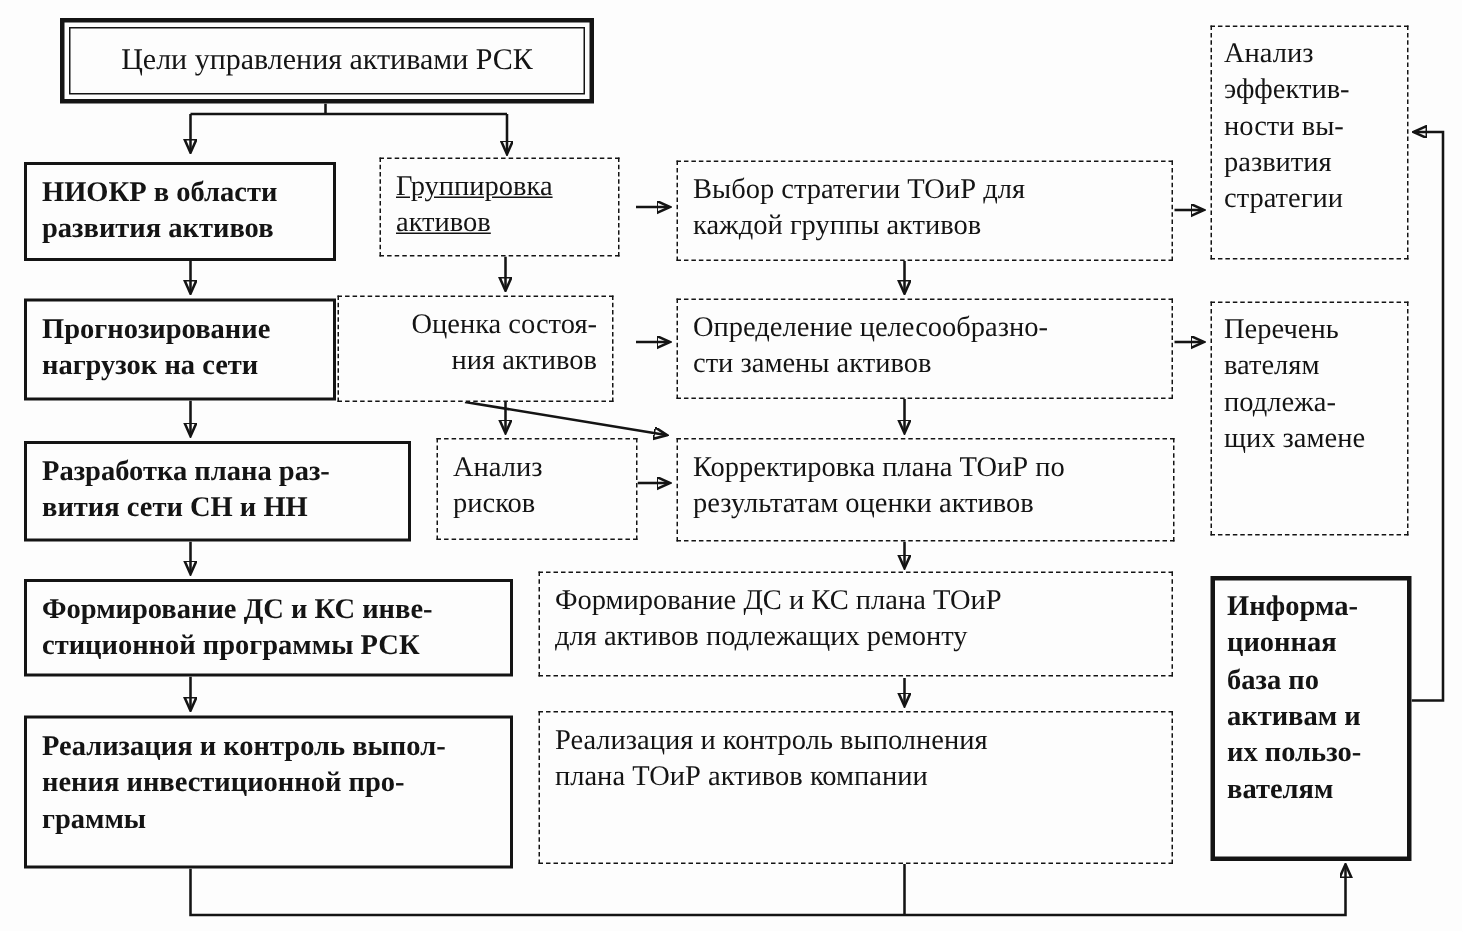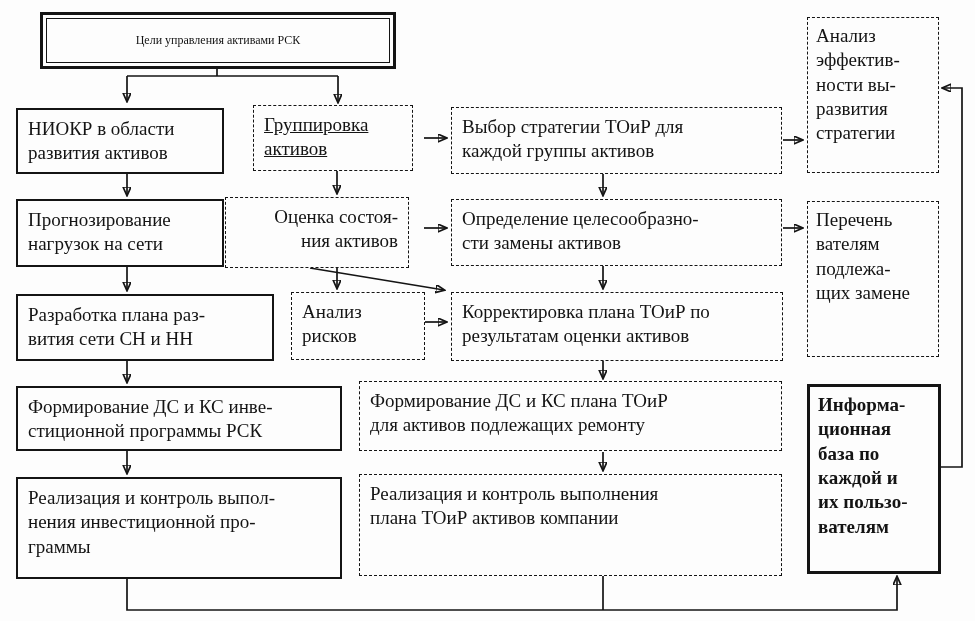--- a/index.html
+++ b/index.html
@@ -19,35 +19,35 @@
     background: var(--paper);
     z-index: 2;
   }
   .label {
     font-size: 19px;
     line-height: 1.28;
     white-space: pre-line;
     padding: 7px 10px;
     text-align: left;
   }
-  .solid  { border: 2px solid var(--ink); }
+  .solid  { border: 2px solid var(--ink); font-weight: bold; }
   .dashed { border: 1.6px dashed var(--ink); }
   .thick  { border: 3px solid var(--ink); font-weight: bold; padding: 6px 8px; }
   .narrow { padding: 6px 8px; }
   
   .goals-outer {
     border: 3px solid var(--ink);
     padding: 3px;
   }
   .goals-inner {
     border: 1px solid var(--ink);
     width: 100%; height: 100%;
     box-sizing: border-box;
     display: flex; align-items: center; justify-content: center;
-    font-size: 12px;
+    font-size: 20px;
     white-space: pre-line;
     text-align: center;
   }
   svg.connectors {
     position: absolute;
     left: 0; top: 0;
     width: 975px; height: 621px;
     z-index: 1;
     color: var(--ink);
     pointer-events: none;
@@ -140,17 +140,17 @@
 стратегии</div>
 
   <div class="node dashed label narrow" style="left:807px;top:201px;width:132px;height:156px;">Перечень
 вателям
 подлежа-
 щих замене</div>
 
   <div class="node thick label" style="left:807px;top:384px;width:134px;height:190px;">Информа-
 ционная
 база по
-каждой и
+активам и
 их пользо-
 вателям</div>
 
 </div>
 
 </body></html>

